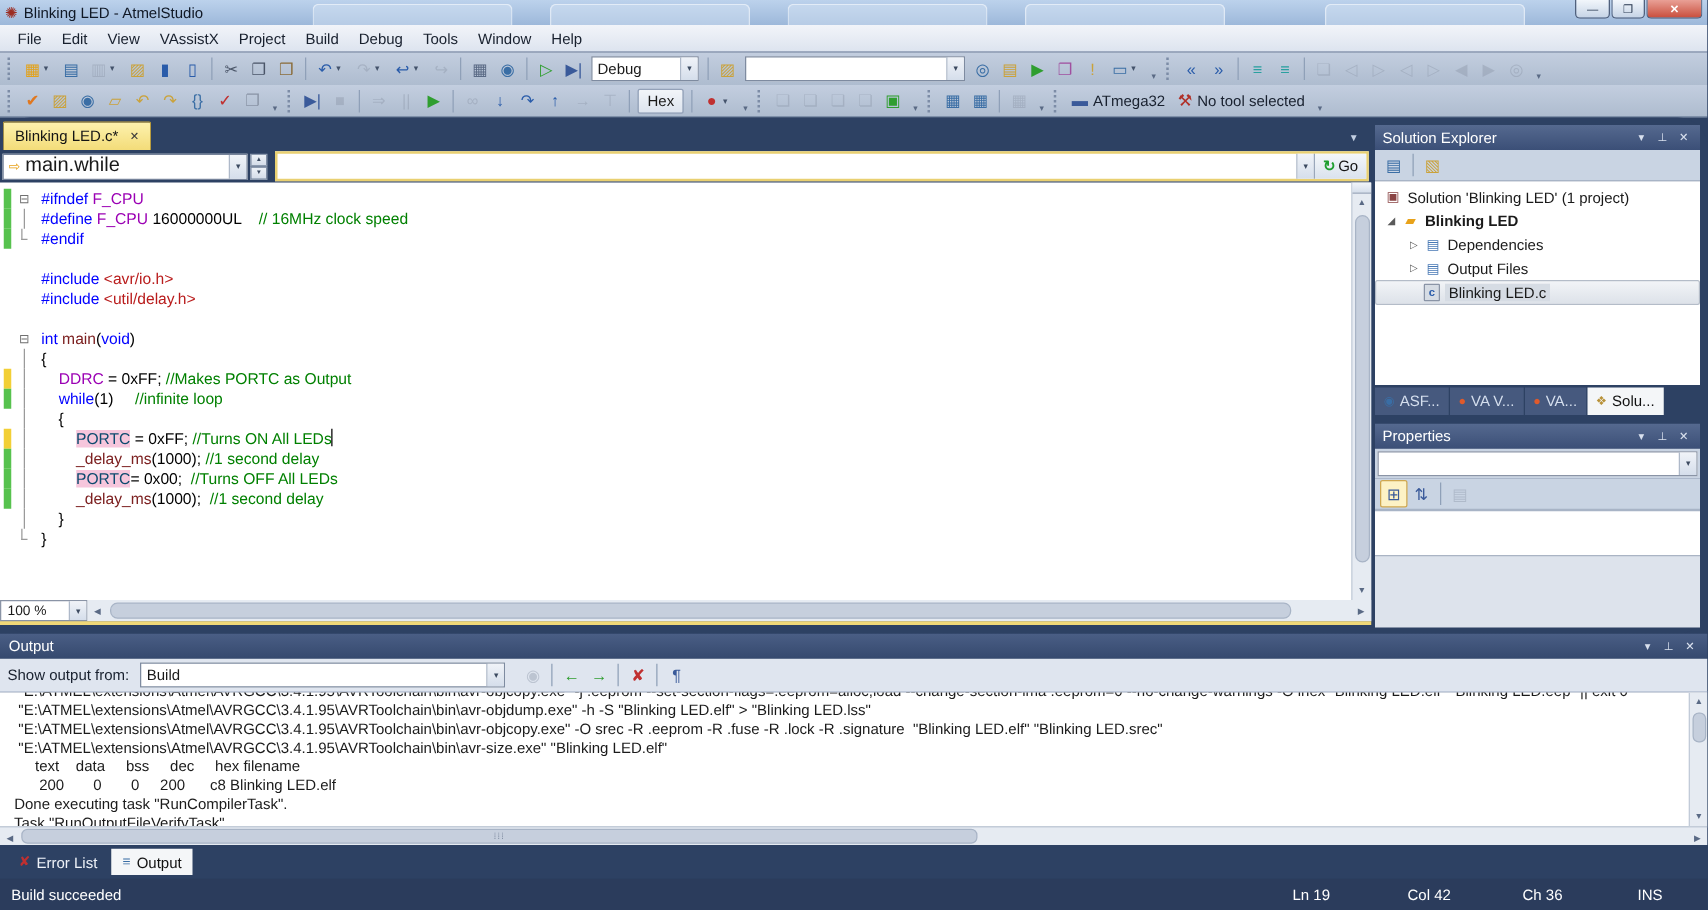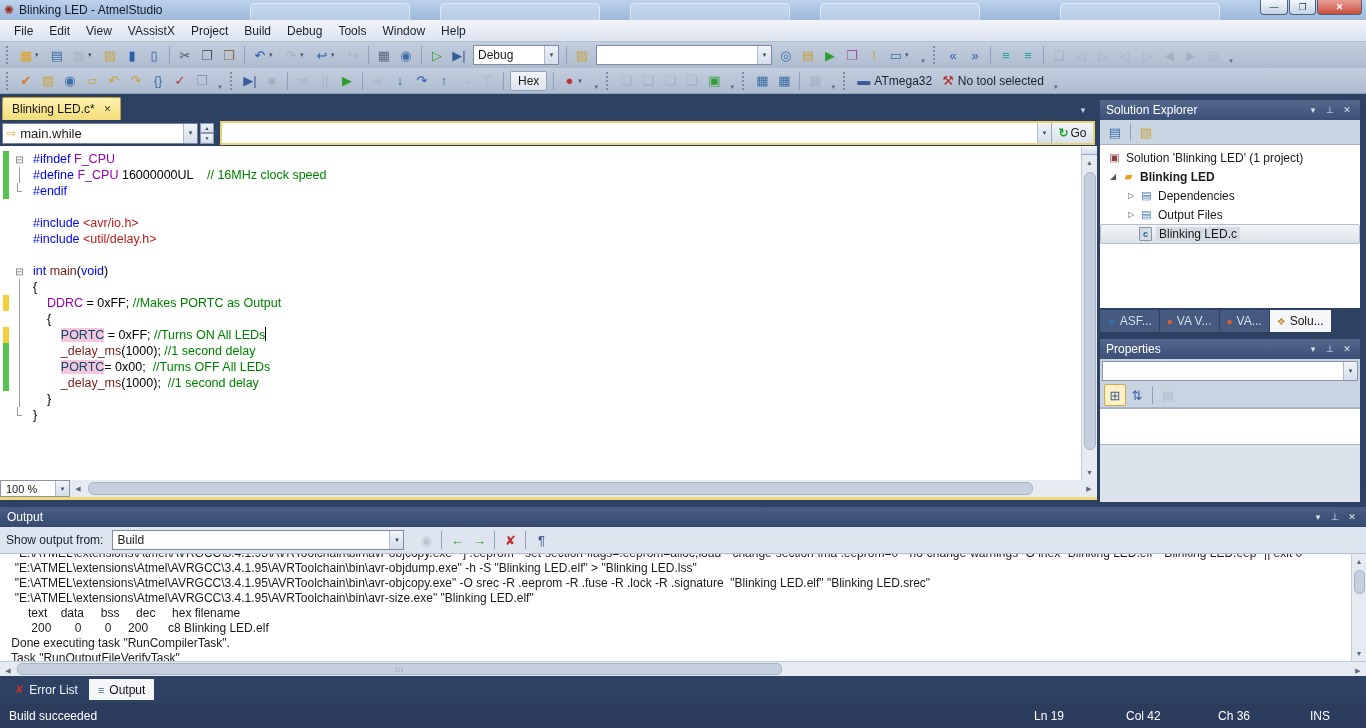--- a/index.html
+++ b/index.html
@@ -53,21 +53,21 @@
   .tabstrip{position:relative;height:26px;}
   .doc-tab{position:absolute;left:2px;bottom:0;height:23px;display:flex;align-items:center;gap:9px;
     padding:0 9px;background:linear-gradient(#fdf2ae,#f3dc79);border:1px solid #b99c3e;border-bottom:none;
     border-radius:2px 2px 0 0;color:#141414;}
   .doc-tab .tab-close{font-size:9px;color:#3a3a3a;}
   .tabstrip-chevron{position:absolute;right:10px;bottom:5px;font-size:8px;color:#c3cfe2;}
 
   .navbar{height:26px;background:#2d4163;display:flex;align-items:center;padding:0 2px;}
   .scope-combo{width:196px;height:21px;background:#fff;border:1px solid #76839a;display:flex;align-items:center;}
   .scope-icon{color:#e8a21a;font-size:11px;margin:0 4px;}
-  .scope-val{flex:1;font-size:13px;}
+  .scope-val{flex:1;font-size:16px;}
   .nav-spinner{width:14px;height:21px;margin-left:2px;display:flex;flex-direction:column;}
   .nav-spinner span{flex:1;font-size:5px;display:flex;align-items:center;justify-content:center;
     background:linear-gradient(#eef2f8,#d4dce9);border:1px solid #8b99ae;color:#3c4a60;}
   .find-wrap{flex:1;height:24px;margin-left:6px;border:2px solid #e9d071;background:#fff;display:flex;align-items:stretch;}
   .find-val{flex:1;}
   .go-btn{width:42px;border-left:1px solid #9aa7ba;background:linear-gradient(#f4f7fa,#dae2ed);
     display:flex;align-items:center;justify-content:center;gap:2px;font-size:12px;color:#141414;}
   .go-icon{color:#1f9e2f;font-size:12px;font-weight:bold;}
 
   .code-wrap{position:absolute;top:52px;left:0;width:1097px;height:334px;background:#fff;overflow:hidden;}
@@ -530,20 +530,29 @@
             <div class="code-line">
               <span class="ind">
                 <span class="bar bar-y"></span>
               </span>
               <span class="fold">
                 <span class="fguide"></span>
               </span>
               <span class="code-text"><span class="c-pl">    </span><span class="c-mac">DDRC</span><span class="c-pl"> = 0xFF; </span><span class="c-cm">//Makes PORTC as Output</span></span>
             </div>
             <div class="code-line">
+              <span class="ind">
+                <span class="bar bar-g"></span>
+              </span>
+              <span class="fold">
+                <span class="fguide"></span>
+              </span>
+              <span class="code-text"><span class="c-pl">    </span><span class="c-kw">while</span><span class="c-pl">(1)     </span><span class="c-cm">//infinite loop</span></span>
+            </div>
+            <div class="code-line">
               <span class="ind"></span>
               <span class="fold">
                 <span class="fguide"></span>
               </span>
               <span class="code-text"><span class="c-pl">    {</span></span>
             </div>
             <div class="code-line">
               <span class="ind">
                 <span class="bar bar-y"></span>
               </span>

